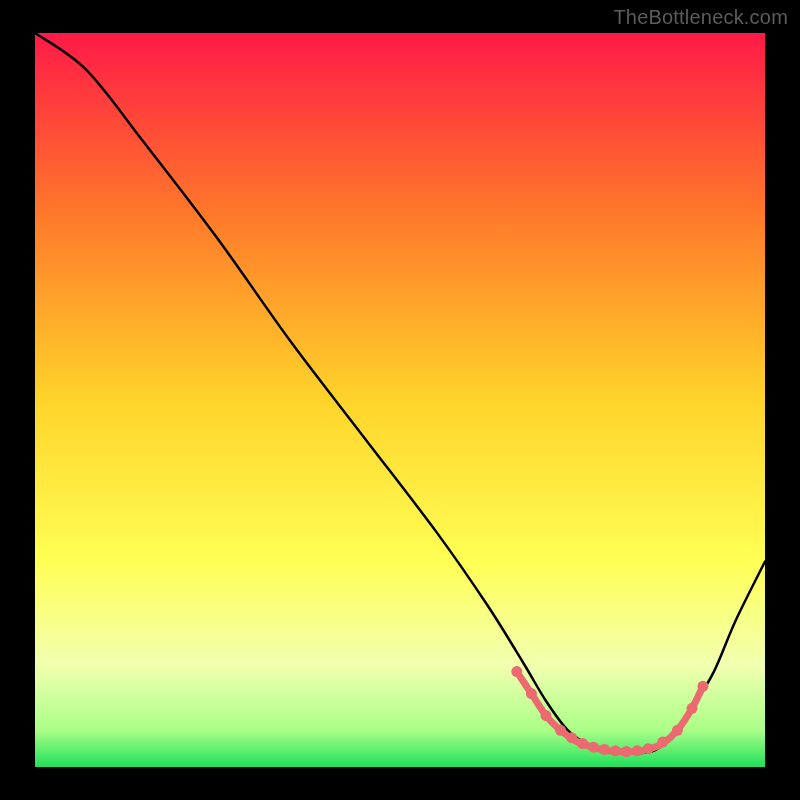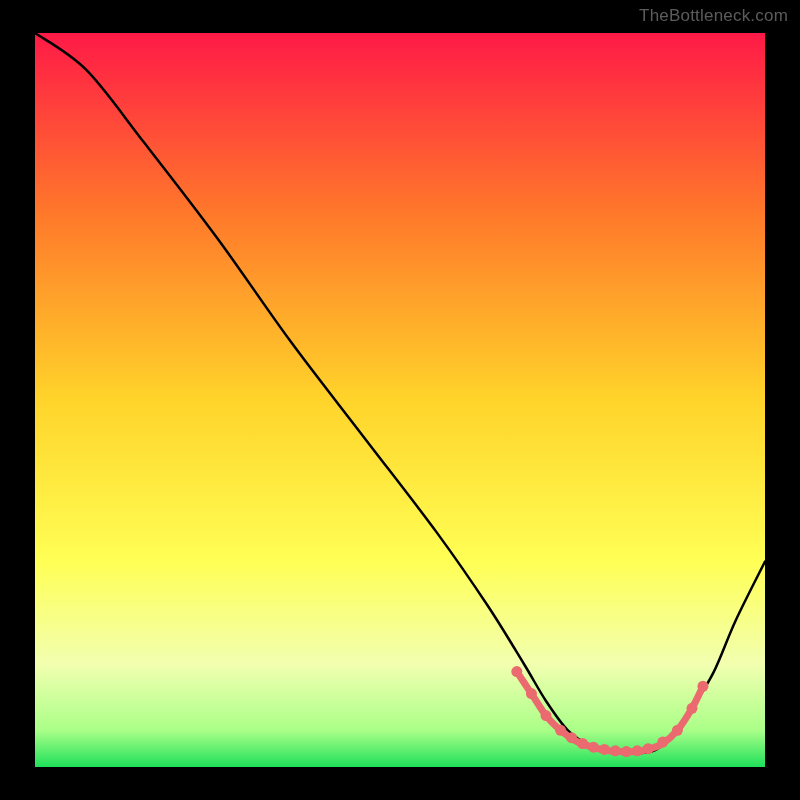--- a/index.html
+++ b/index.html
@@ -15,21 +15,21 @@
     position: relative;
     width: 800px;
     height: 800px;
     background: #000;
   }
   .watermark {
     position: absolute;
     top: 6px;
     right: 12px;
     color: #5c5c5c;
-    font-size: 17px;
+    font-size: 20px;
     font-weight: 500;
     letter-spacing: 0.2px;
     z-index: 10;
   }
   .plot {
     position: absolute;
     left: 35px;
     top: 33px;
     width: 730px;
     height: 734px;

